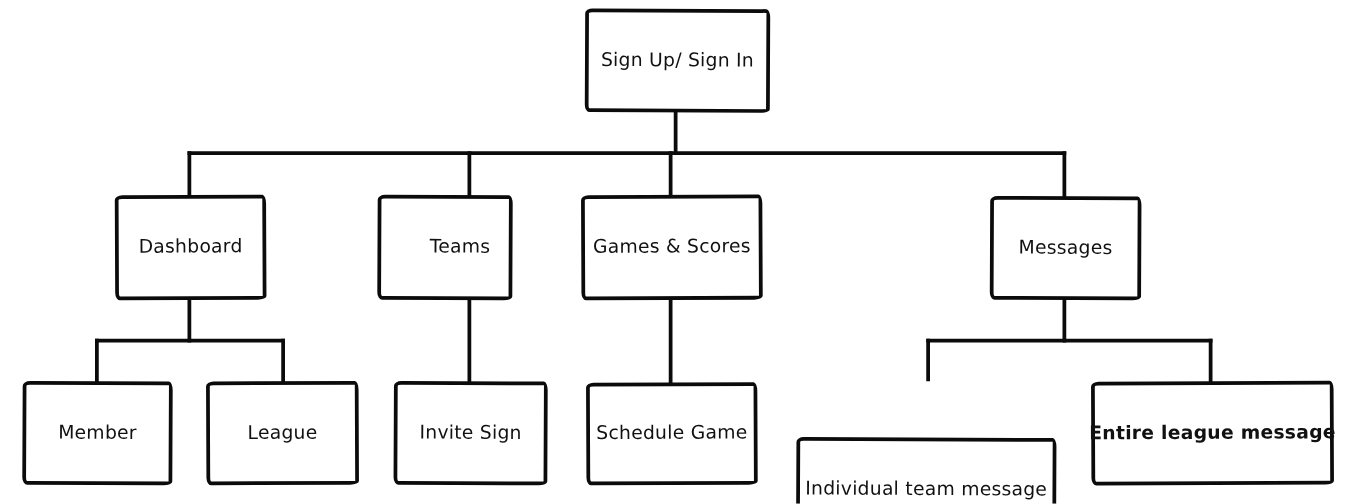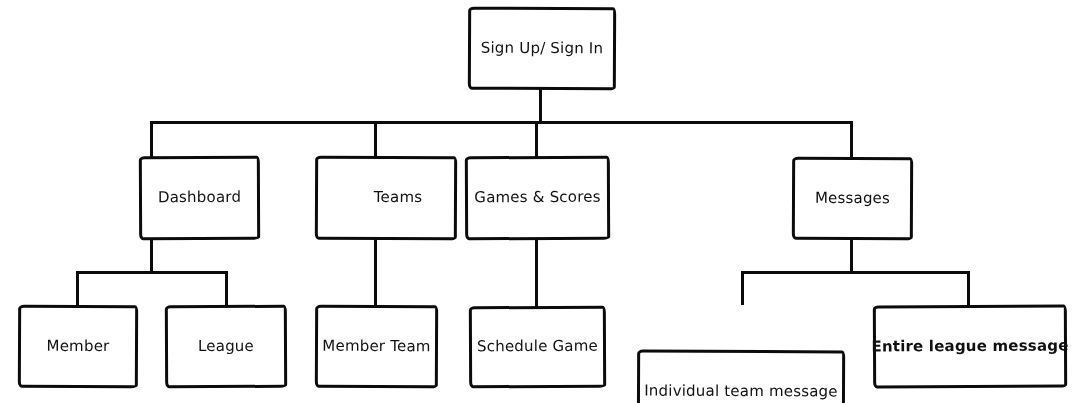--- a/index.html
+++ b/index.html
@@ -67,41 +67,41 @@
 
   <div class="line v" style="left:850px; top:238px; height:36px;"></div>
   <div class="line h" style="left:741px; top:271px; width:229px;"></div>
   <div class="line v" style="left:741px; top:271px; height:34px;"></div>
   <div class="line v" style="left:967px; top:271px; height:35px;"></div>
 
   <div class="node tilt-b" style="left:468px; top:7px; width:148px; height:83px;">
     <span class="node-label">Sign Up/ Sign In</span>
   </div>
 
-  <div class="node tilt-a" style="left:92px; top:156px; width:121px; height:84px;margin-left:47px;">
+  <div class="node tilt-a" style="left:92px; top:156px; width:121px; height:84px;">
     <span class="node-label">Dashboard</span>
   </div>
-  <div class="node tilt-b" style="left:315px; top:156px; width:142px; height:84px;padding-left:28px;">
+  <div class="node tilt-b" style="left:302px; top:156px; width:108px; height:84px;padding-left:28px;">
     <span class="node-label">Teams</span>
   </div>
   <div class="node tilt-a" style="left:465px; top:156px; width:145px; height:84px;text-align:right;">
     <span class="node-label">Games &amp; Scores</span>
   </div>
   <div class="node tilt-b" style="left:792px; top:157px; width:121px; height:83px;">
     <span class="node-label">Messages</span>
   </div>
 
   <div class="node tilt-b" style="left:18px; top:305px; width:120px; height:83px;">
     <span class="node-label">Member</span>
   </div>
   <div class="node tilt-a" style="left:165px; top:305px; width:122px; height:83px;text-align:right;">
     <span class="node-label">League</span>
   </div>
   <div class="node tilt-b" style="left:315px; top:305px; width:123px; height:83px;">
-    <span class="node-label">Member Team</span>
+    <span class="node-label">Invite Sign</span>
   </div>
   <div class="node tilt-a" style="left:469px; top:306px; width:137px; height:82px;">
     <span class="node-label">Schedule Game</span>
   </div>
   <div class="node tilt-b" style="left:637px; top:304px; width:208px; height:83px;margin-top:46px;">
     <span class="node-label">Individual team message</span>
   </div>
   <div class="node tilt-a" style="left:873px; top:305px; width:194px; height:83px;font-weight:bold;">
     <span class="node-label">Entire league message</span>
   </div>

